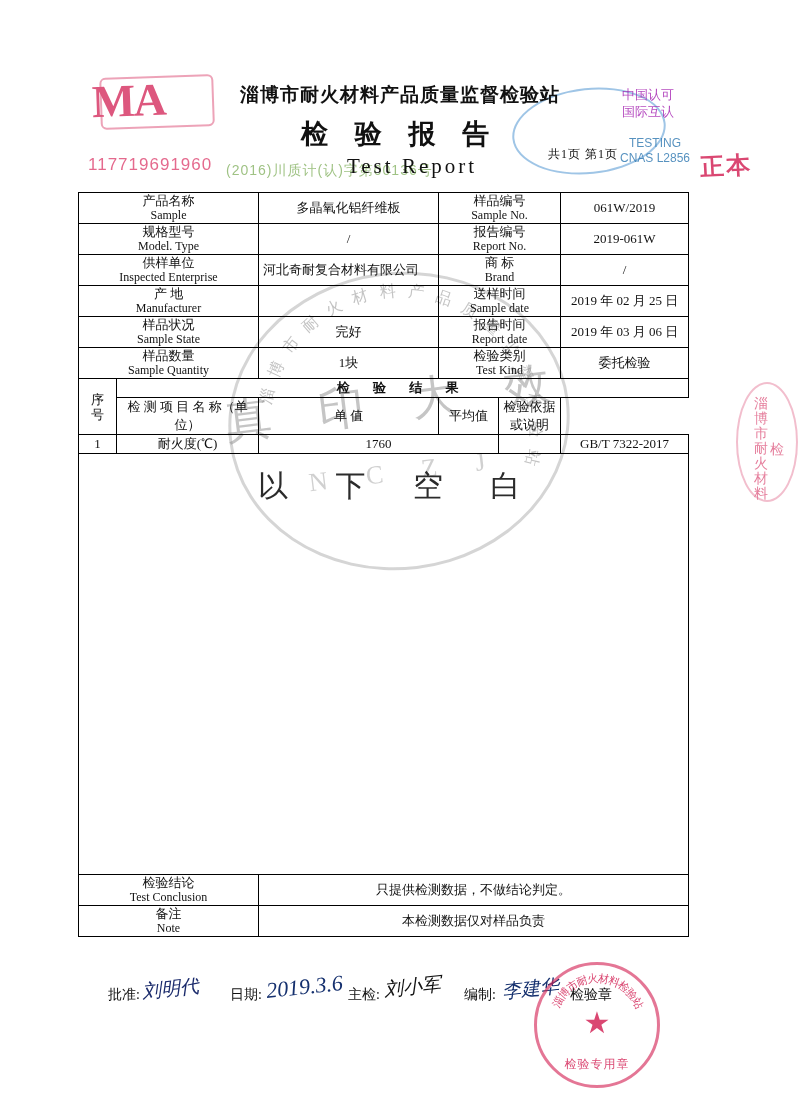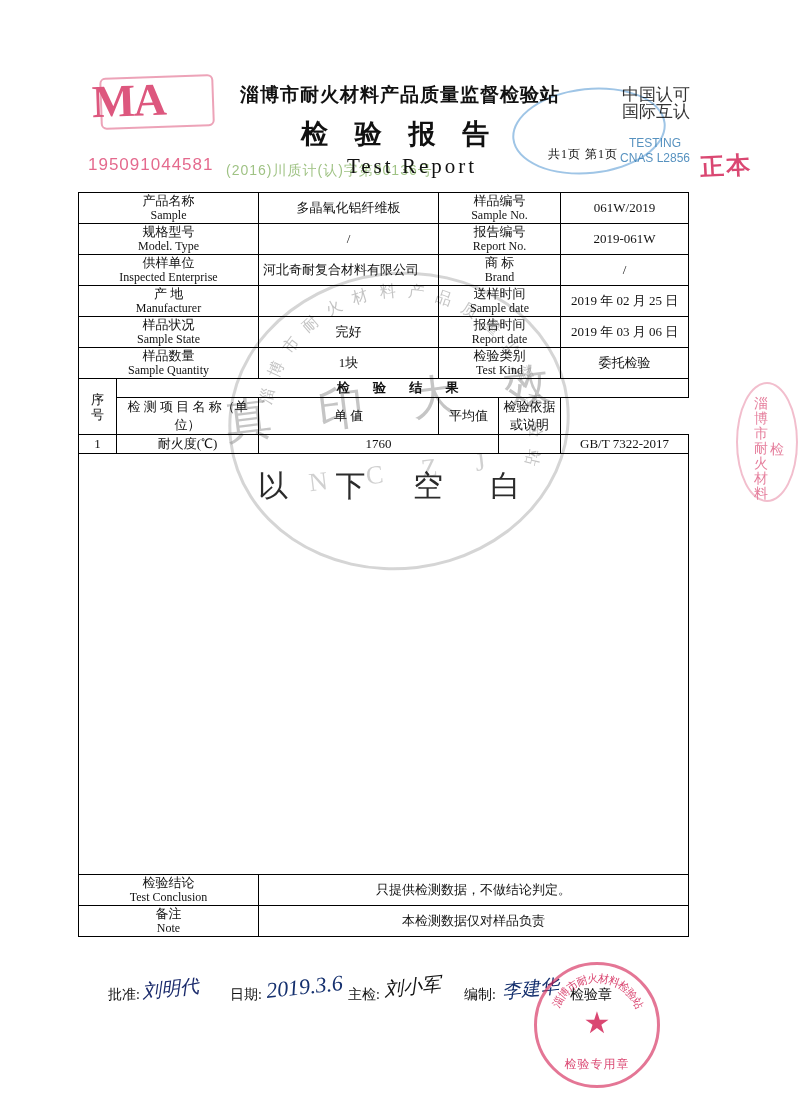--- a/index.html
+++ b/index.html
@@ -143,22 +143,22 @@
     width: 150px;
     height: 82px;
     border: 2px solid rgba(80,150,210,0.55);
     border-radius: 50%;
     transform: rotate(-6deg);
   }
   .cnas-lines {
     position: absolute;
     left: 622px;
     top: 86px;
-    color: #000000;
-    font-size: 17px;
+    color: #a21caf;
+    font-size: 13px;
     line-height: 17px;
     opacity: 0.8;
     font-family: "Liberation Serif", serif;
     text-align: center;
   }
   .cnas-blue {
     position: absolute;
     left: 620px;
     top: 136px;
     color: #3a7fb5;
@@ -368,21 +368,21 @@
 
 <div class="page">
 
   <div class="ma-stamp wm">
     <div class="ma-inner">
       <div class="slash"></div>
       <span>MA</span>
     </div>
   </div>
 
-  <div class="red-code wm">195091044581</div>
+  <div class="red-code wm">117719691960</div>
   <div class="green-code wm">(2016)川质计(认)字第00136号</div>
 
   <div class="cnas-oval wm"></div>
   <div class="cnas-lines wm">中国认可<br>国际互认</div>
   <div class="cnas-blue wm">TESTING<br>CNAS L2856</div>
   <div class="zhengben wm">正本</div>
 
   <div class="side-stamp wm">
     <div class="arc"></div>
     <div style="position:absolute;left:14px;top:14px;width:22px;line-height:15px;">淄博市耐火材料</div>

